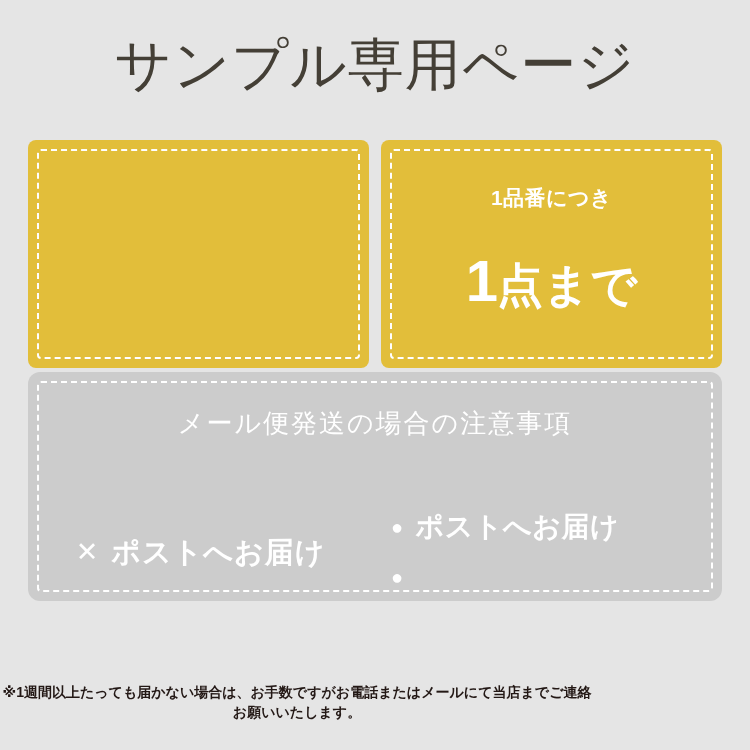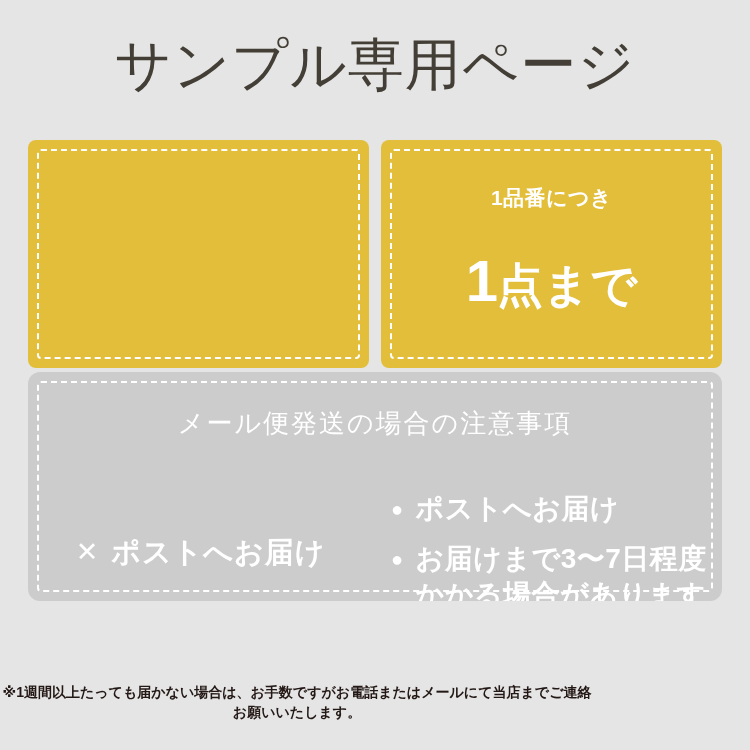--- a/index.html
+++ b/index.html
@@ -266,24 +266,20 @@
 
         <div class="notice-item">
           <span class="bullet-icon">●</span>
           <span class="item-text">
             <span>ポストへお届け</span>
           </span>
         </div>
 
         <div class="notice-item">
           <span class="bullet-icon">●</span>
-          <span class="item-text">
-            <span>お届けまで3〜7日程度</span>
-            <span class="line2">かかる場合があります</span>
-          </span>
         </div>
 
       </div>
     </div>
   </div>
 
   <div class="footer-note">※1週間以上たっても届かない場合は、お手数ですがお電話またはメールにて当店までご連絡お願いいたします。</div>
 
 </div>
 

